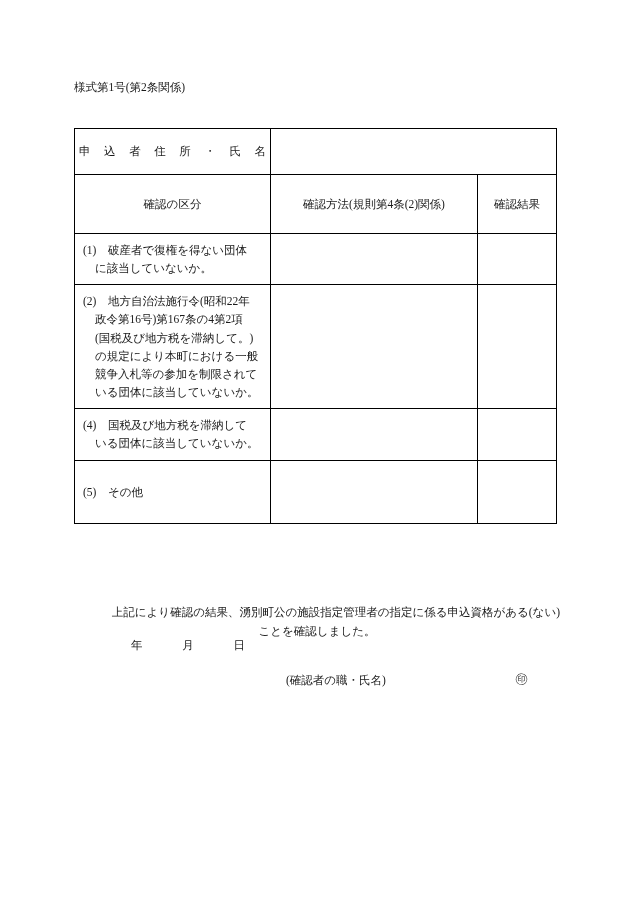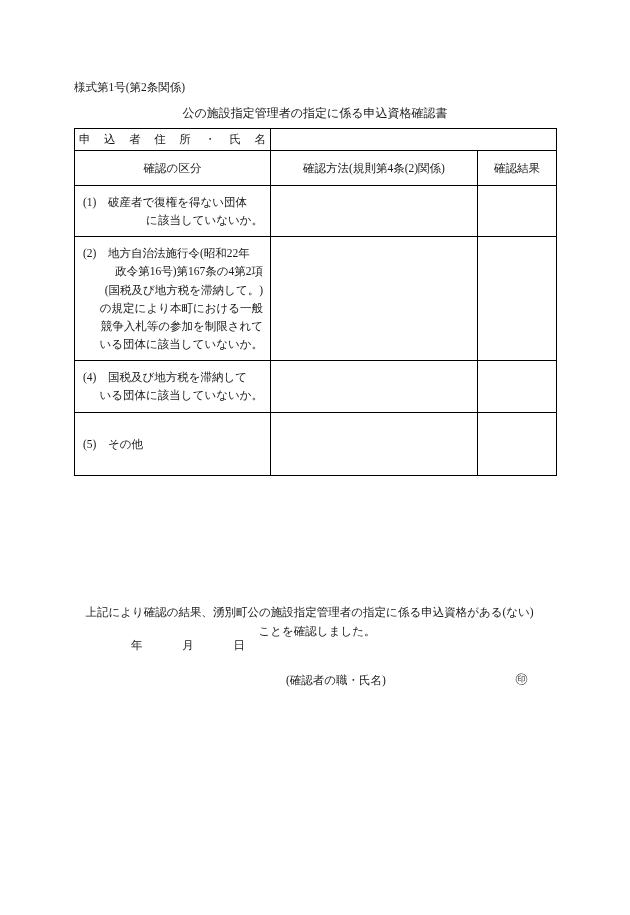--- a/index.html
+++ b/index.html
@@ -51,21 +51,21 @@
     position: absolute;
     left: 74px;
     top: 128px;
     width: 482px;
     border-collapse: collapse;
     table-layout: fixed;
     font-size: 11.5px;
   }
   .form-table td {
     border: 1px solid #000000;
-    padding: 0;
+    padding: 12px;
     vertical-align: top;
   }
 
   
   .lbl-cell {
     width: 124px;
     height: 21px;
     vertical-align: middle !important;
     text-align: center;
     padding: 0 4px !important;
@@ -96,38 +96,37 @@
     padding: 7px 7px 7px 8px !important;
     line-height: 1.58;
     font-size: 11.5px;
   }
   .crit-cell .ln {
     display: block;
     white-space: nowrap;
   }
   .crit-cell .ln.indent {
     padding-left: 12px;
-    text-align: right;
   }
 
   
   .c1 { width: 196px; }
   .c2 { width: 207px; }
   .c3 { width: 79px; }
 
   
   .conclusion {
     position: absolute;
     left: 74px;
     top: 603px;
     width: 486px;
     font-size: 11.5px;
     line-height: 1.62;
   }
-  .conclusion .l1 { display: block; white-space: nowrap; }
+  .conclusion .l1 { display: block; white-space: nowrap; text-align: right; }
   .conclusion .l2 { display: block; white-space: nowrap; text-align: center; }
 
   
   .date-line {
     position: absolute;
     left: 131px;
     top: 638px;
     font-size: 11.5px;
     white-space: nowrap;
   }
@@ -157,21 +156,20 @@
     font-family: "DejaVu Sans", sans-serif;
   }
 </style>
 </head>
 <body>
 
 <div class="page">
 
   <div class="form-number">様式第1号(第2条関係)</div>
 
-  <div class="doc-title">公の施設指定管理者の指定に係る申込資格確認書</div>
 
   <table class="form-table">
     <colgroup>
       <col class="c1">
       <col class="c2">
       <col class="c3">
     </colgroup>
     <tbody>
       <tr>
         <td class="lbl-cell">

